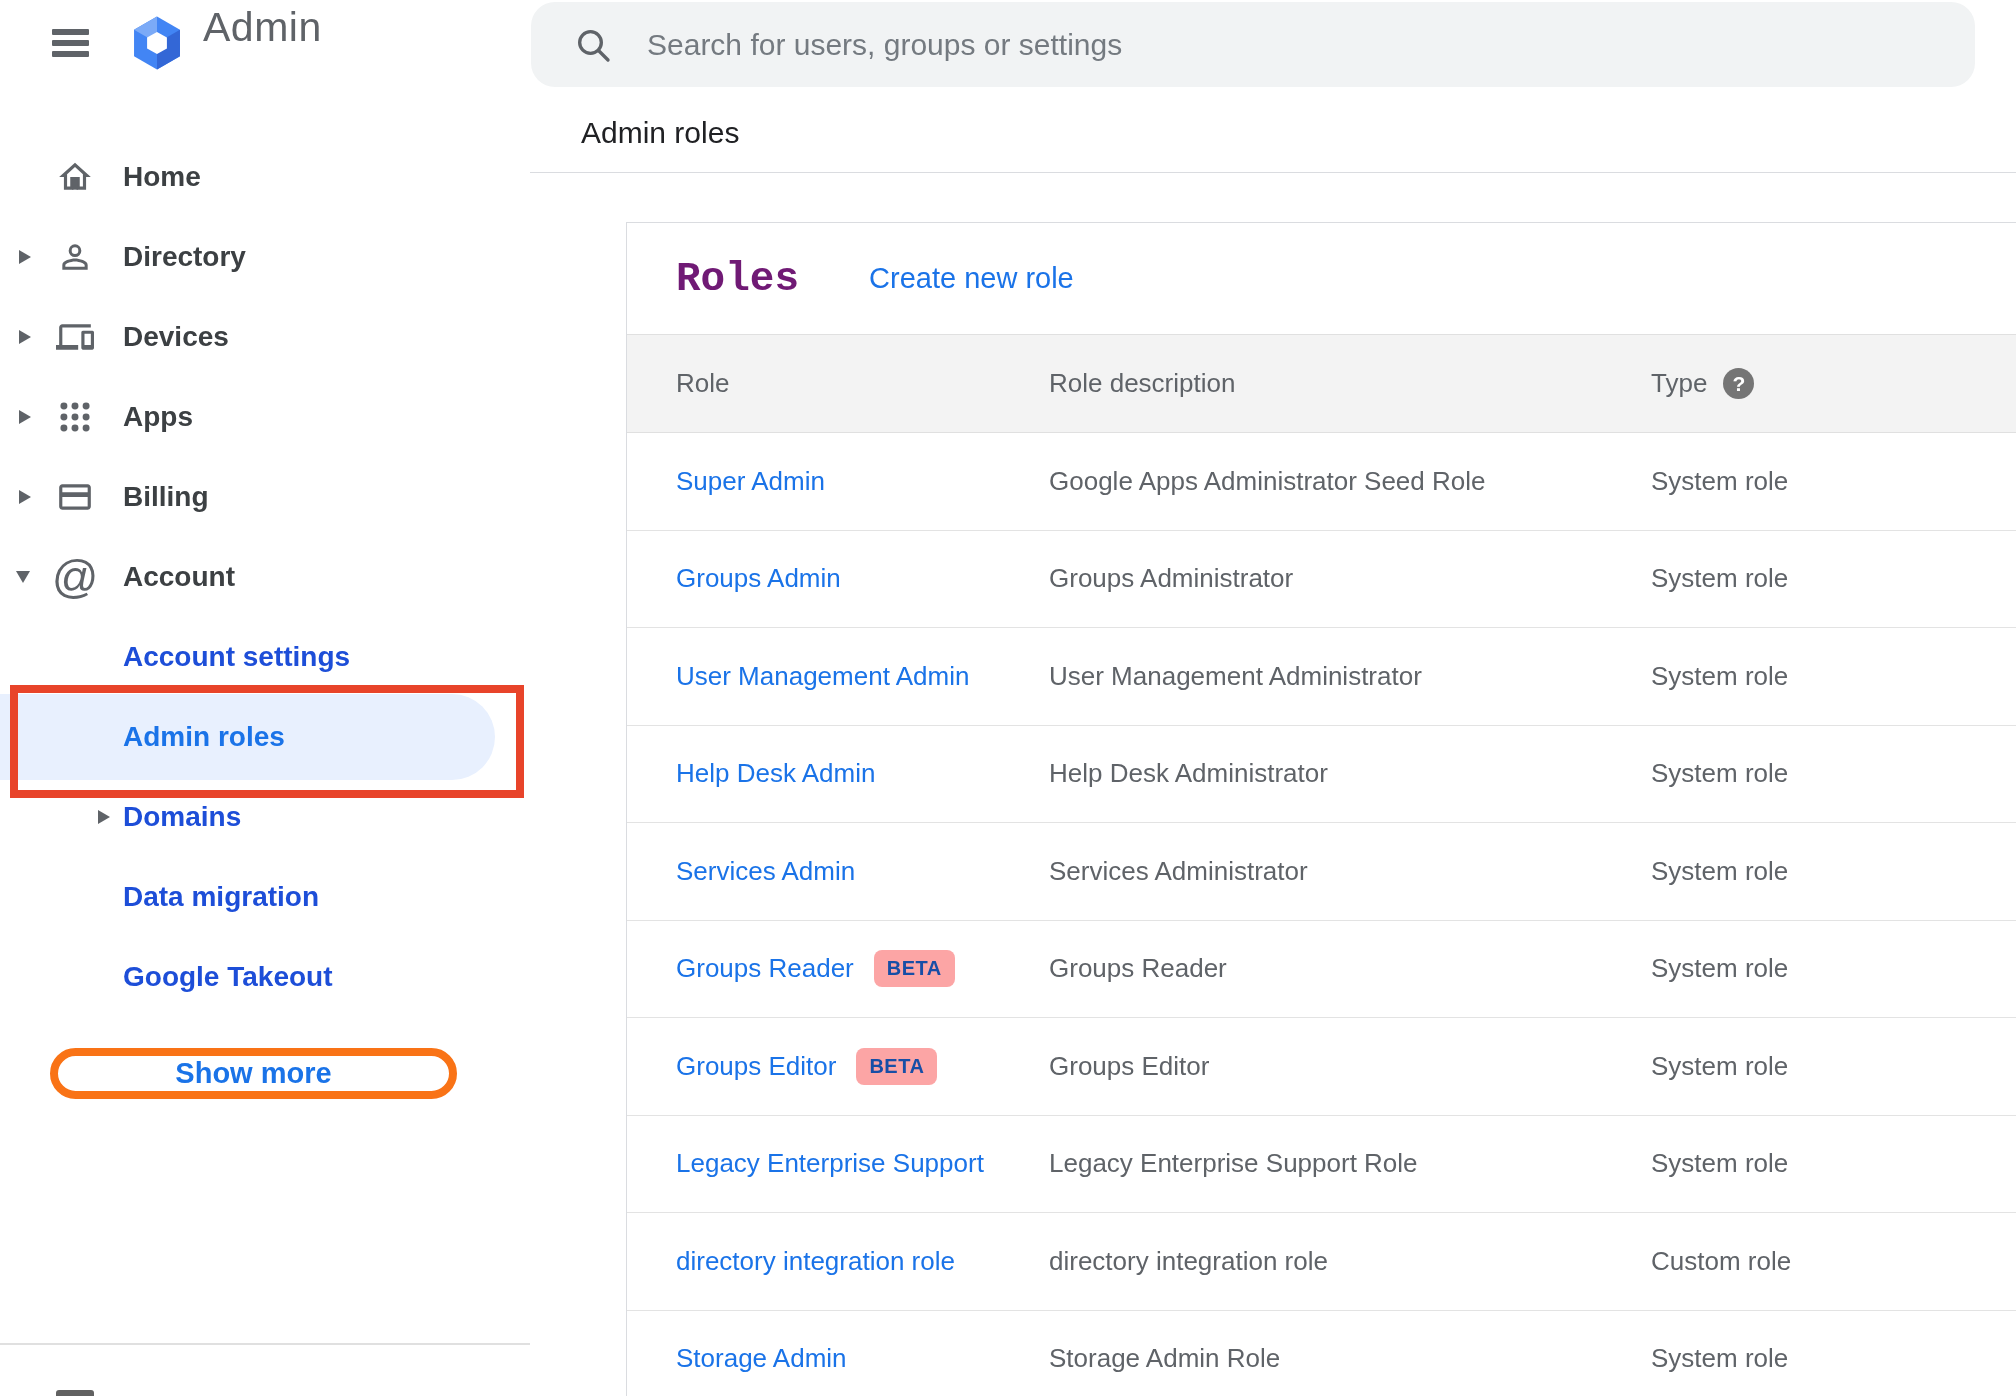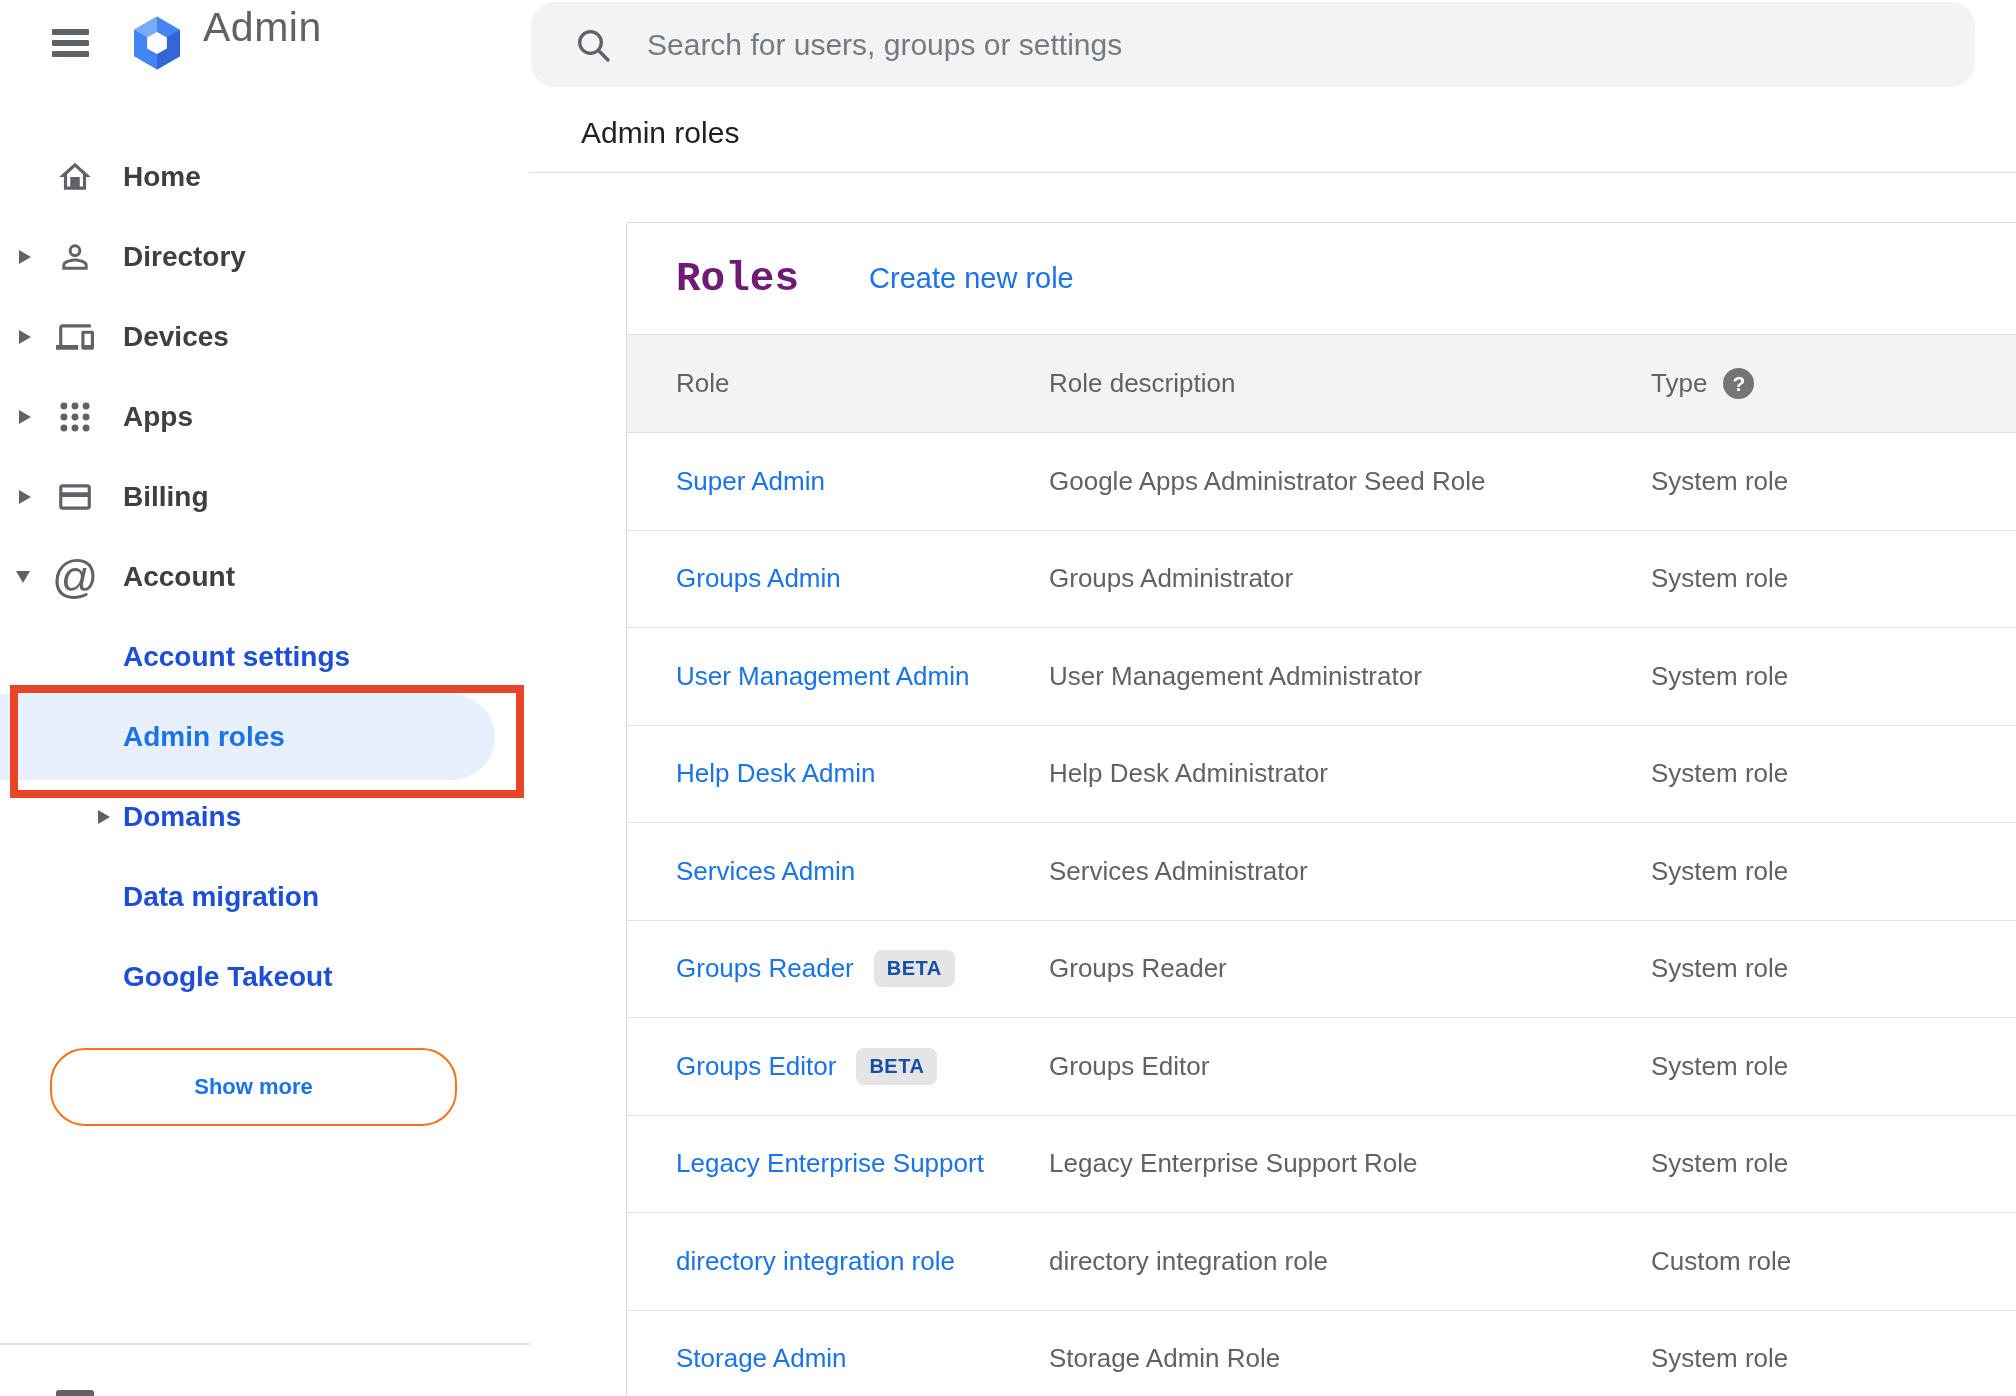--- a/index.html
+++ b/index.html
@@ -29,23 +29,23 @@
   .nav-label { margin-left:123px; font-size:28px; color:#3c4043; white-space:nowrap;font-weight:bold; }
   .sub .nav-label { color:#1d4ed8; }
   .sub .tri-right { left:98px; }
   .nav-item.selected .pill { position:absolute; left:0; top:-3px; width:495px; height:86px;
       background:#e8f0fe; border-radius:0 43px 43px 0; z-index:0; }
   .nav-item.selected .nav-label { position:relative; z-index:1; color:#1a73e8; font-weight:bold; }
 
   .red-box { position:absolute; left:10px; top:685px; width:514px; height:113px;
       border:8px solid #e8442a; z-index:6; pointer-events:none; }
 
-  .show-more { position:absolute; left:50px; top:1048px; width:407px; height:78px;
-      border:2px solid #f97316; border-radius:35px; background:#fff; color:#1a73e8;
-      font-size:22px; font-weight:bold; font-family:"Liberation Sans",sans-serif; cursor:pointer; }
+  .show-more { position:absolute; left:50px; top:1048px; width:407px; height:51px;
+      border:8px solid #f97316; border-radius:35px; background:#fff; color:#1a73e8;
+      font-size:29px; font-weight:bold; font-family:"Liberation Sans",sans-serif; cursor:pointer; }
 
   .sidebar-bottom-divider { position:absolute; left:0; top:1343px; width:530px; height:2px; background:#e0e0e0; }
   .bottom-partial-icon { position:absolute; left:56px; top:1390px; width:38px; height:6px;
       background:#616161; border-radius:3px 3px 0 0; }
 
   
   .searchbar { position:absolute; left:531px; top:2px; width:1444px; height:85px;
       background:#f1f3f4; border-radius:24px; display:flex; align-items:center; cursor:text; }
   .search-icon { margin-left:42px; width:40px; height:40px; }
   .search-placeholder { margin-left:34px; font-size:30px; color:#747a80; }
@@ -65,21 +65,21 @@
       display:flex; align-items:center; color:#5f6368; font-size:26px; }
   .col-role { width:422px; padding-left:49px; }
   .col-desc { width:602px; }
   .col-type { flex:1; display:flex; align-items:center; }
   .help-circle { margin-left:16px; width:31px; height:31px; border-radius:50%; background:#757575;
       color:#fff; font-size:21px; font-weight:bold; display:flex; align-items:center; justify-content:center; cursor:pointer; }
 
   .trow { height:97.5px; display:flex; align-items:center; border-bottom:1px solid #e3e3e3; font-size:26px; }
   .trow .col-role { display:flex; align-items:center; }
   .role-link { color:#1a73e8; text-decoration:none; cursor:pointer; white-space:nowrap; }
-  .beta { margin-left:20px; background:#e5e5e5; color:#174ea6; font-size:20px; font-weight:bold;
+  .beta { margin-left:20px; background:#fca5a5; color:#174ea6; font-size:20px; font-weight:bold;
       letter-spacing:0.5px; padding:7px 13px; border-radius:8px; }
   .cell-desc { color:#5f6368; }
   .cell-type { color:#5f6368; }
 </style>
 </head>
 <body>
 
 <div class="root">
 
   <aside class="sidebar">

